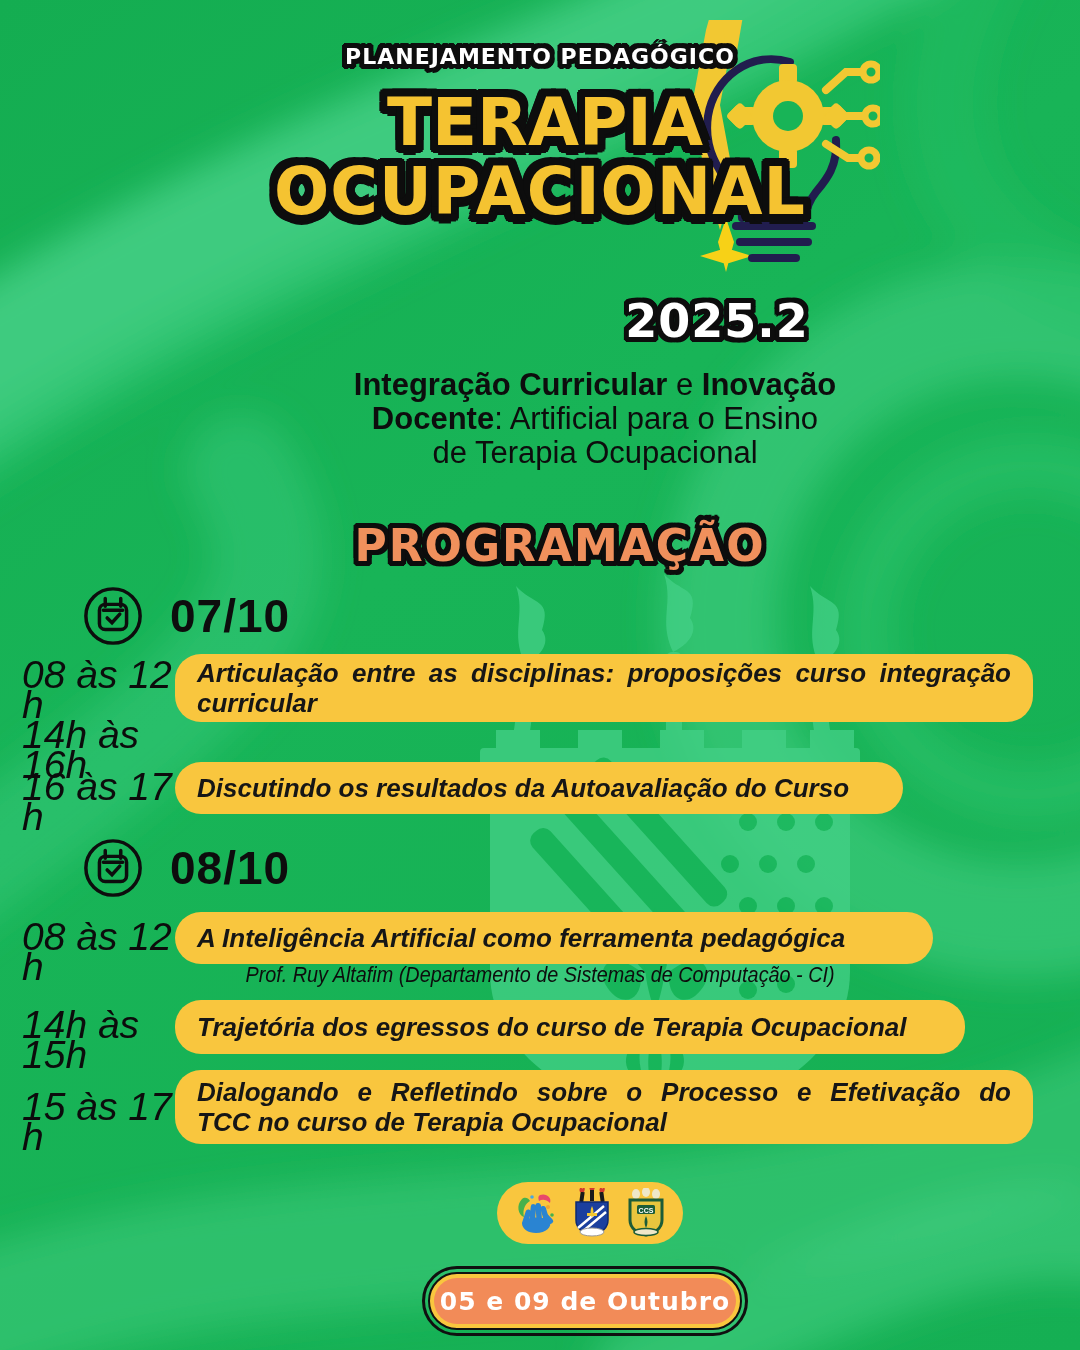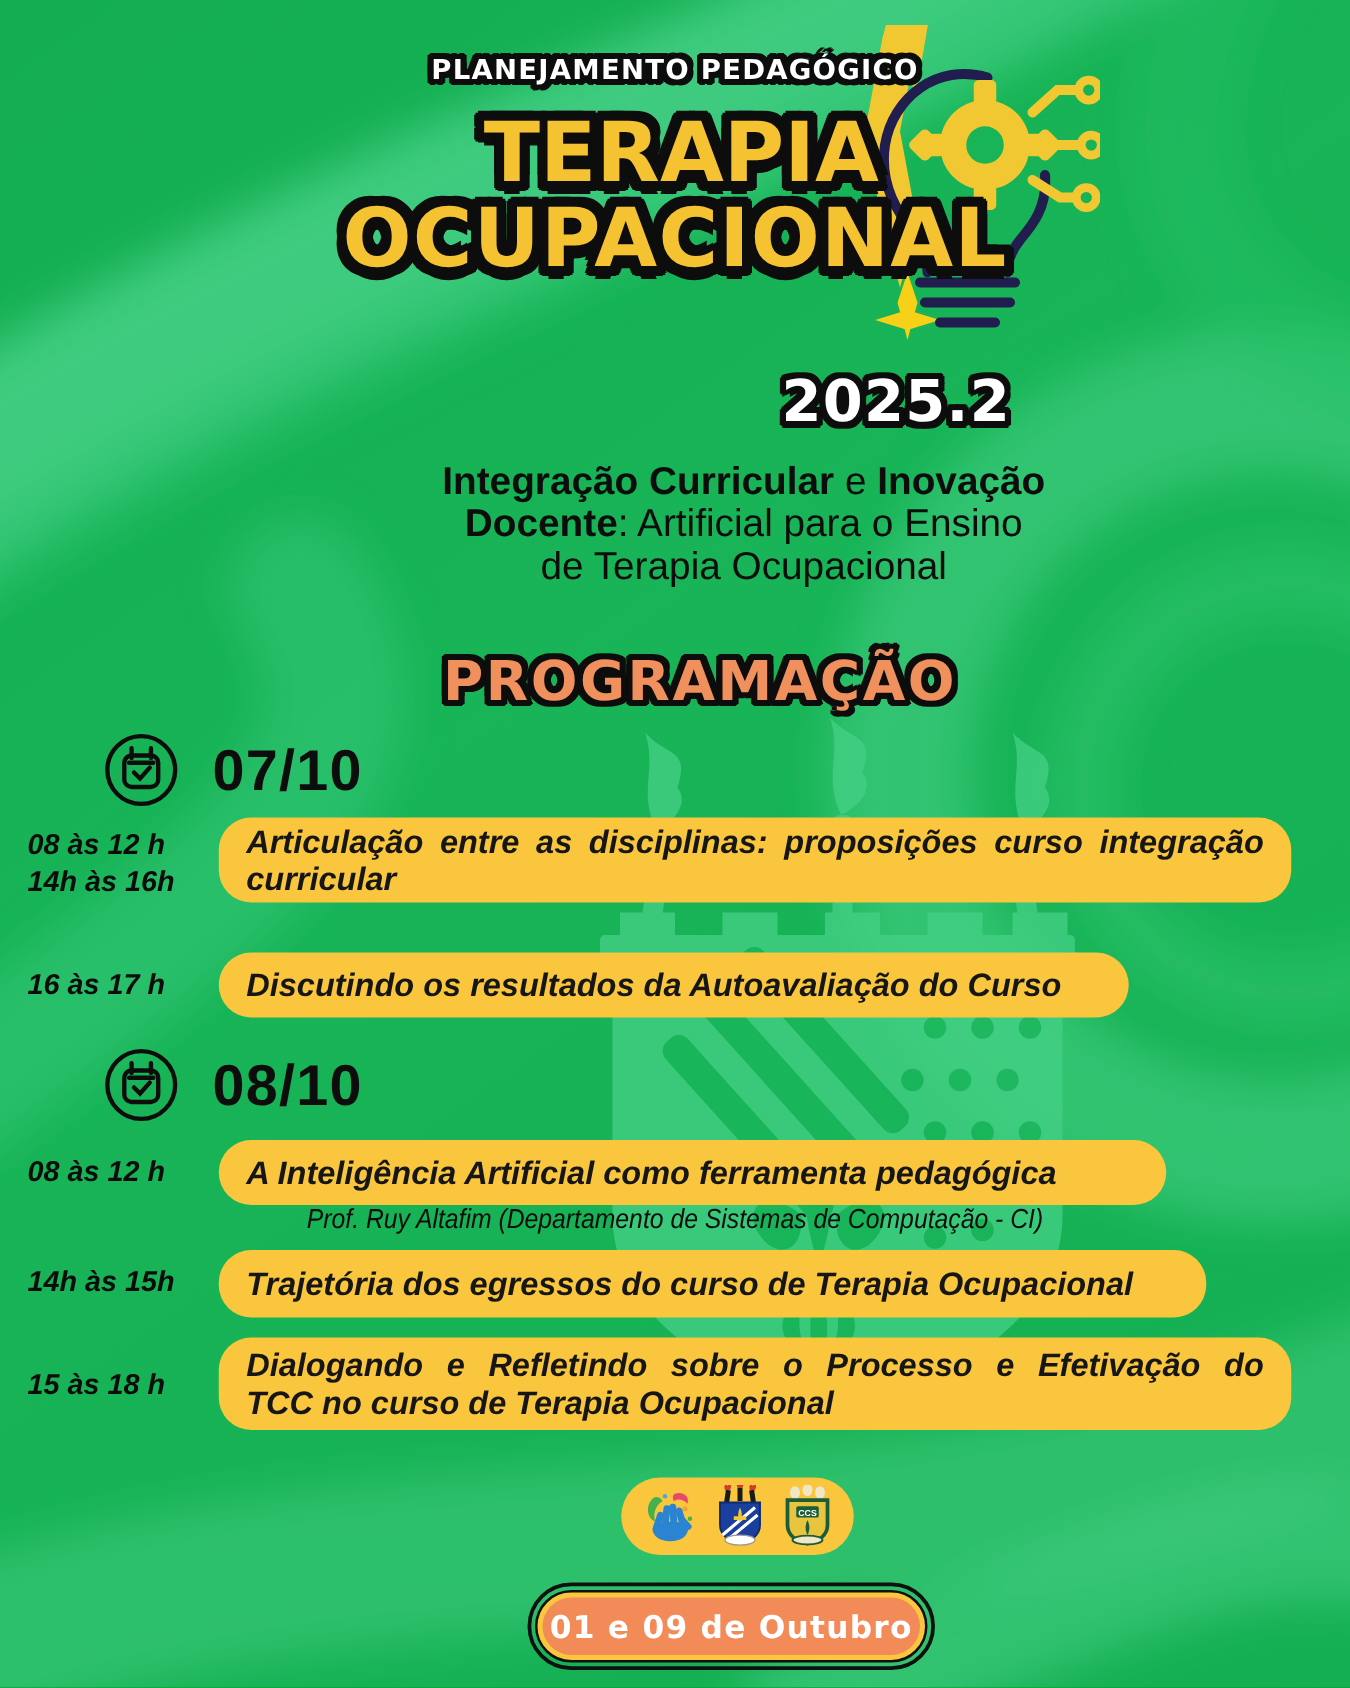--- a/index.html
+++ b/index.html
@@ -58,21 +58,21 @@
   .section-title{
     position:absolute;left:160px;top:520px;width:800px;text-align:center;
     font-family:"DejaVu Sans",sans-serif;font-weight:800;font-size:44px;
     letter-spacing:2px;color:#f0905c;
   }
   .day-header{position:absolute;left:82px;display:flex;align-items:center;gap:26px;}
   .day-header .cal{width:62px;height:62px;}
   .day-date{font-size:46px;font-weight:800;color:#0d0d0d;letter-spacing:1px;}
   .times{
     position:absolute;left:22px;width:150px;
-    font-size:23px;font-style:italic;font-weight:700;color:#0c0c0c;line-height:30px;
+    font-size:39px;font-style:italic;font-weight:400;color:#0c0c0c;line-height:30px;
   }
   .pill{
     position:absolute;left:175px;background:#f9c63e;border-radius:26px;
     display:flex;flex-direction:column;justify-content:center;
     padding:0 22px;box-sizing:border-box;
     font-size:26px;font-style:italic;font-weight:600;color:#161616;line-height:30px;
   }
   .pill .justify{text-align:justify;text-align-last:justify;}
   .speaker{
     position:absolute;left:50%;top:962px;transform:translateX(-50%) scaleX(.9);
@@ -280,21 +280,21 @@
     <div class="speaker">Prof. Ruy Altafim (Departamento de Sistemas de Computação - CI)</div>
 
     <div class="times" style="top:1010px;">
       <div>14h às 15h</div>
     </div>
     <div class="pill" style="top:1000px;width:790px;height:54px;">
       <div>Trajetória dos egressos do curso de Terapia Ocupacional</div>
     </div>
 
     <div class="times" style="top:1092px;">
-      <div>15 às 18 h</div>
+      <div>15 às 17 h</div>
     </div>
     <div class="pill" style="top:1070px;width:858px;height:74px;">
       <div class="justify">Dialogando e Refletindo sobre o Processo e Efetivação do</div>
       <div>TCC no curso de Terapia Ocupacional</div>
     </div>
 
     <div class="logos-pill">
       <svg width="48" height="48" viewBox="0 0 48 48">
         <path d="M10,10 C4,16 6,26 12,28 C10,20 14,14 18,12 C16,8 12,8 10,10 Z" fill="#46b14c"></path>
         <path d="M28,6 C34,4 40,8 38,14 C34,10 30,10 27,12 C26,9 26,7 28,6 Z" fill="#e8486b"></path>
@@ -333,18 +333,18 @@
         <path d="M6,12 H38 V32 C38,40 31,45 22,47 C13,45 6,40 6,32 Z" fill="#e9c53e" stroke="#1c5c38" stroke-width="3"></path>
         <rect x="13" y="17" width="18" height="9" rx="1.5" fill="#1c5c38"></rect>
         <text x="22" y="24.5" text-anchor="middle" font-family="Liberation Sans, sans-serif" font-size="7" font-weight="bold" fill="#ffffff">CCS</text>
         <path d="M22,28 C24,32 24,36 22,40 C20,36 20,32 22,28 Z" fill="#1c5c38"></path>
         <ellipse cx="22" cy="44" rx="12" ry="3.5" fill="#efe7c8" stroke="#1c5c38" stroke-width="1.5"></ellipse>
       </svg>
     </div>
 
     <div class="date-button">
       <div class="yellow">
-        <div class="orange">01 e 09 de Outubro</div>
+        <div class="orange">05 e 09 de Outubro</div>
       </div>
     </div>
 
   </div>
 </div>
 
 </body></html>

